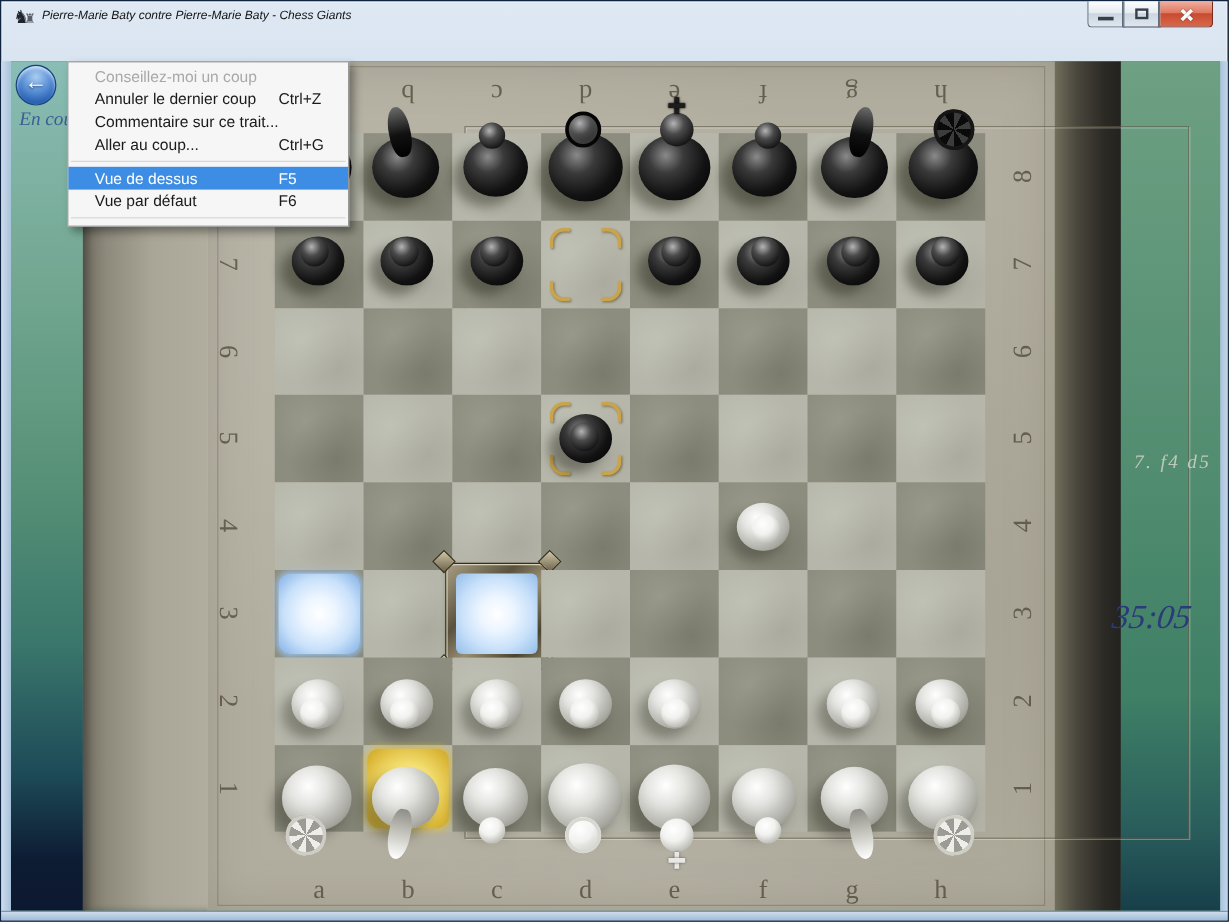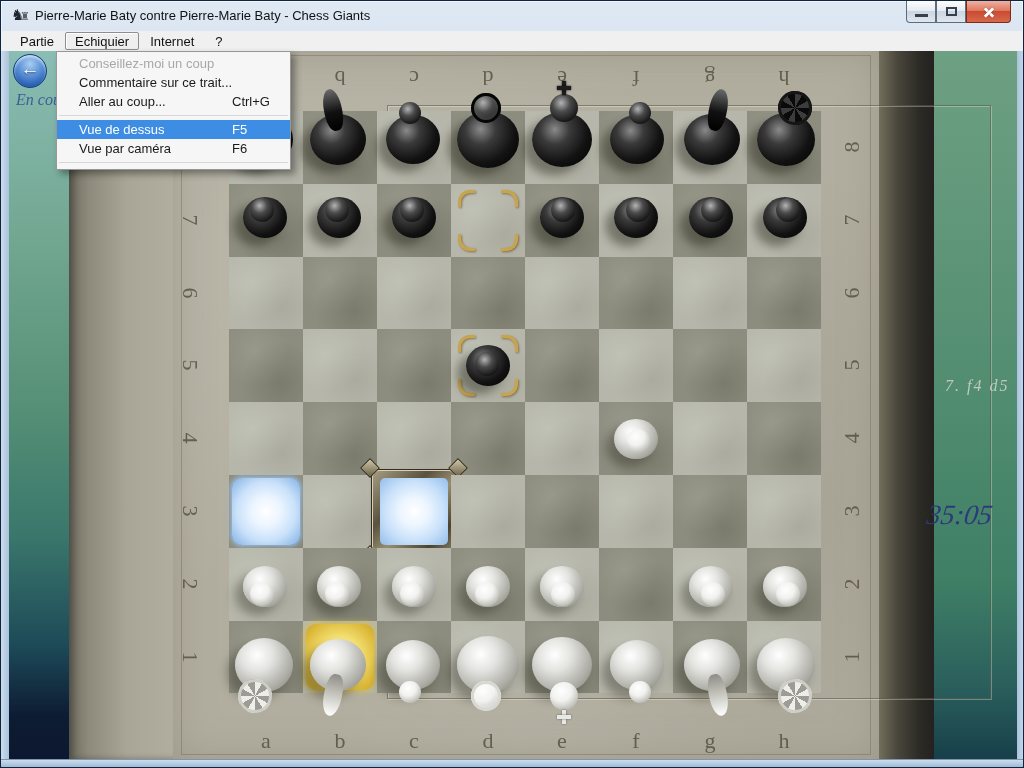--- a/index.html
+++ b/index.html
@@ -5,21 +5,21 @@
   html,body{margin:0;padding:0;background:#444;}
   *{box-sizing:border-box;font-family:"Liberation Sans",sans-serif;}
   #win{position:relative;width:1024px;height:768px;overflow:hidden;
        background:linear-gradient(180deg,#dfe9f4 0%,#c3d4e6 30%,#aec3da 100%);
        border:1px solid #0f2440;box-shadow:inset 0 0 0 1px rgba(255,255,255,.55);}
   
   #titlebar{position:absolute;left:0;top:0;width:1024px;height:30px;}
   #appicon{position:absolute;left:10px;top:5px;width:20px;height:18px;}
   #appicon .g1{position:absolute;left:0;top:0;font-size:15px;line-height:18px;color:#20242c;}
   #appicon .g2{position:absolute;left:9px;top:3px;font-size:11px;line-height:14px;color:#5a5e66;}
-  #title{position:absolute;left:34px;top:7px;font-size:13px;color:#111;white-space:nowrap;}
+  #title{position:absolute;left:34px;top:7px;font-size:10px;color:#111;white-space:nowrap;font-style:italic;}
   #caption{position:absolute;right:14px;top:0;height:22px;display:flex;}
   .capbtn{width:30px;height:22px;border:1px solid #5d6b7a;border-top:none;position:relative;
           background:linear-gradient(180deg,#fdfdfd 0%,#e6ecf2 45%,#ccd6e1 50%,#dfe6ee 100%);}
   .capbtn.first{border-radius:0 0 0 4px;}
   .capbtn.close{width:45px;border-radius:0 0 4px 0;
           background:linear-gradient(180deg,#f0b0a0 0%,#df7a62 45%,#c94b31 50%,#d8684b 100%);
           border-color:#7a2c1c;}
   .glyph-min{position:absolute;left:8px;top:13px;width:13px;height:3px;background:#36404c;}
   .glyph-max{position:absolute;left:9px;top:6px;width:11px;height:9px;border:2px solid #36404c;}
   .glyph-x{position:absolute;left:50%;top:50%;width:14px;height:14px;transform:translate(-50%,-50%);}
@@ -146,26 +146,20 @@
         </div>
       <div class="capbtn">
           <span class="glyph-max"></span>
         </div>
       <div class="capbtn close">
           <span class="glyph-x"></span>
         </div>
     </div>
   </div>
 
-  <div id="menubar">
-      <div class="mbitem">Partie</div>
-      <div class="mbitem open">Echiquier</div>
-      <div class="mbitem">Internet</div>
-      <div class="mbitem">?</div>
-    </div>
 
   <div id="scene">
     <div id="stripL"></div>
     <div id="stripR"></div>
     <div id="pedL"></div>
     <div id="pedR"></div>
     <div id="frame"></div>
     <div id="edge"></div>
     <div id="groove"></div>
     <div id="coords">
@@ -436,24 +430,25 @@
     <div id="backbtn">
       <span>←</span>
     </div>
     <div id="encours">En cou</div>
     <div id="moves">7. f4  d5</div>
     <div id="clock">35:05</div>
   </div>
 
   <div id="popup">
       <div class="mrow disabled"><span>Conseillez-moi un coup</span></div>
+      <div class="mrow"><span>Annuler le dernier coup</span><span class="sc">Ctrl+Z</span></div>
       <div class="mrow"><span>Commentaire sur ce trait...</span></div>
       <div class="mrow"><span>Aller au coup...</span><span class="sc">Ctrl+G</span></div>
       <div class="msep"></div>
       <div class="mrow hl"><span>Vue de dessus</span><span class="sc">F5</span></div>
-      <div class="mrow"><span>Vue par caméra</span><span class="sc">F6</span></div>
+      <div class="mrow"><span>Vue par défaut</span><span class="sc">F6</span></div>
       <div class="msep"></div>
     </div>
 
   <div id="lframe"></div>
   <div id="rframe"></div>
   <div id="bframe"></div>
 </div>
 
 </body></html>

